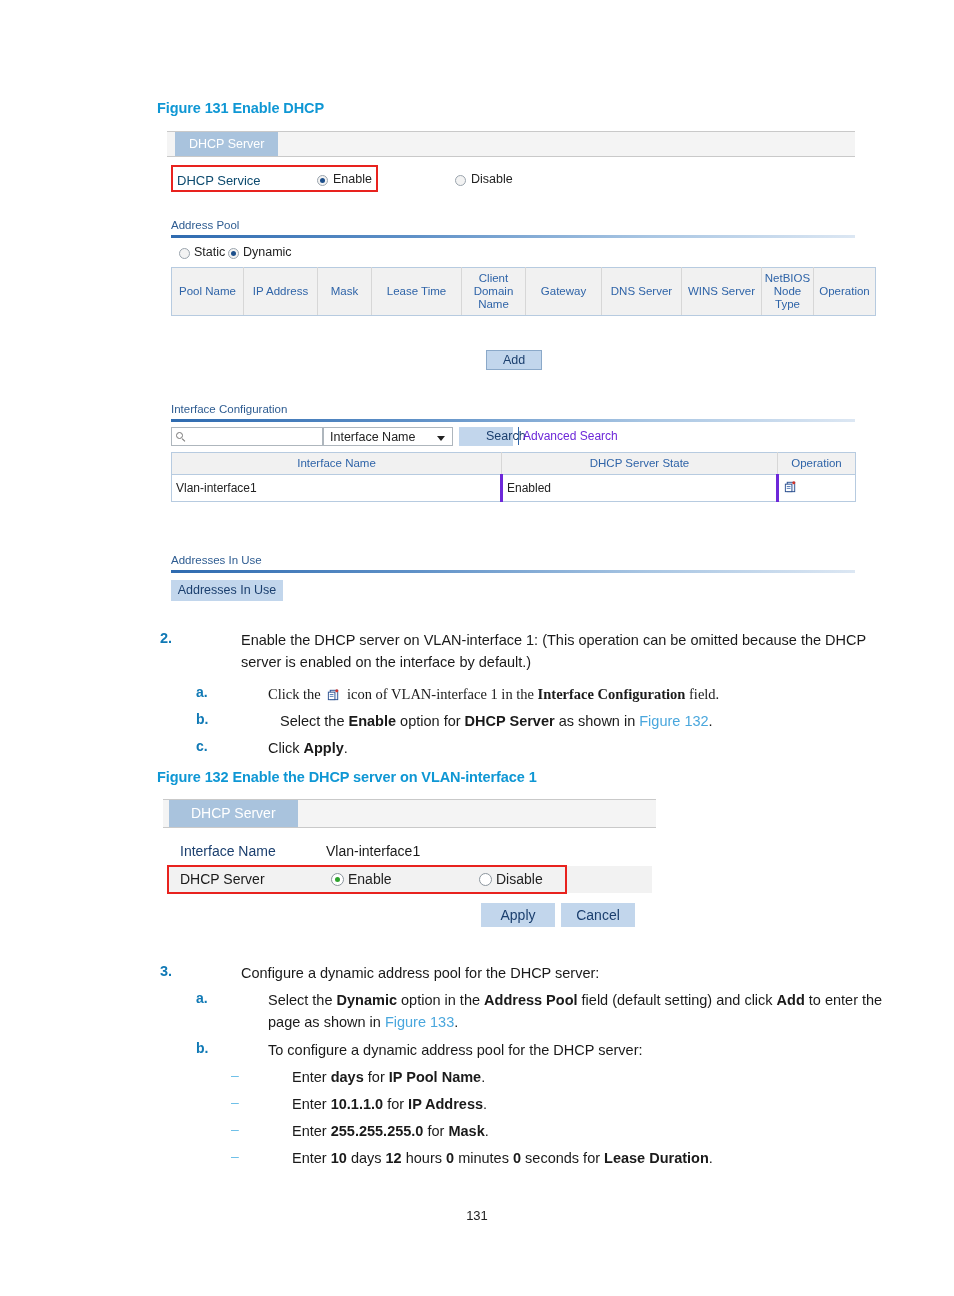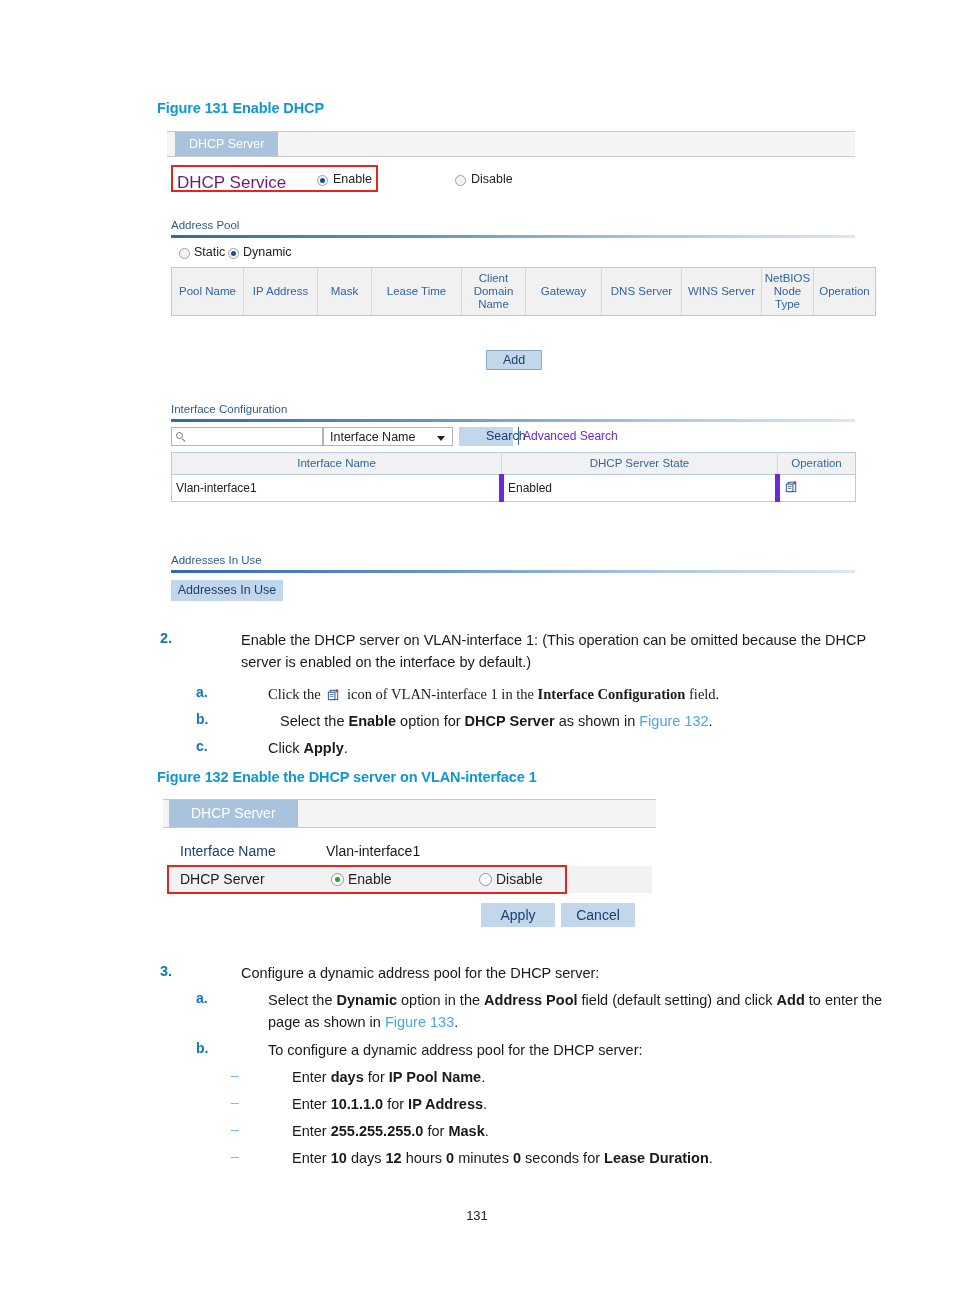--- a/index.html
+++ b/index.html
@@ -139,22 +139,22 @@
   .redbox {
     position: absolute;
     border: 2px solid #e8221e;
     box-sizing: border-box;
     pointer-events: none;
   }
 
   
   .flabel {
     position: absolute;
-    font-size: 17px;
-    color: #701a75;
+    font-size: 13px;
+    color: #0c4a6e;
     white-space: nowrap;
   }
   .flabel.lg { font-size: 14px; color: #1a1a1a; }
 
   
   .gtable {
     position: absolute;
     border-collapse: collapse;
     table-layout: fixed;
     border: 1px solid #b7cbe0;
@@ -167,21 +167,21 @@
     font-weight: normal;
     border-left: 1px solid #d7d7d7;
     border-bottom: 1px solid #b7cbe0;
     padding: 4px 2px;
     line-height: 13px;
   }
   .gtable th:first-child { border-left: none; }
   .gtable td {
     font-size: 12px;
     color: #222;
-    border-left: 5px solid #6d28d9;
+    border-left: 3px solid #6d28d9;
     padding: 3px 4px;
     height: 20px;
   }
   .gtable td:first-child { border-left: none; }
 
   
   .btn {
     position: absolute;
     background: #c2d6ec;
     border: 1px solid #8ba9c9;

